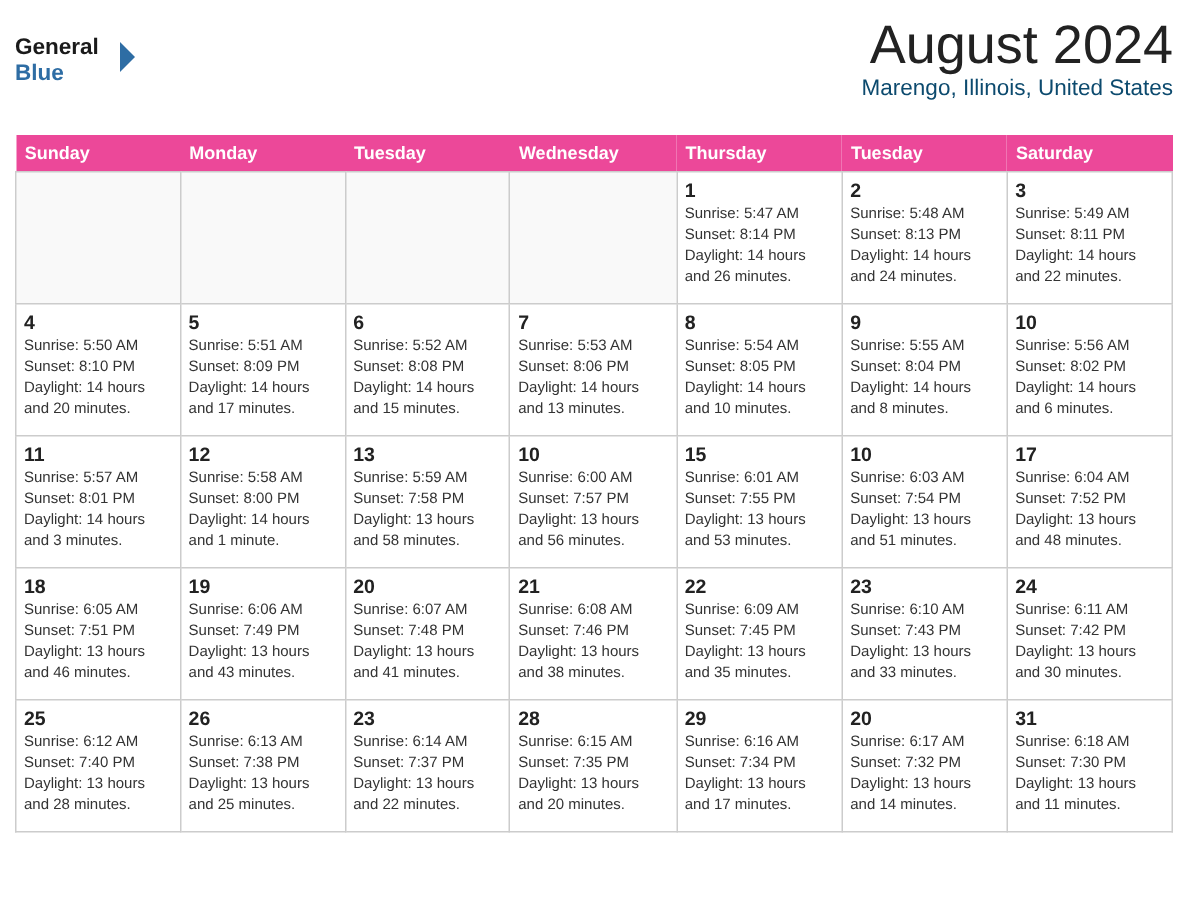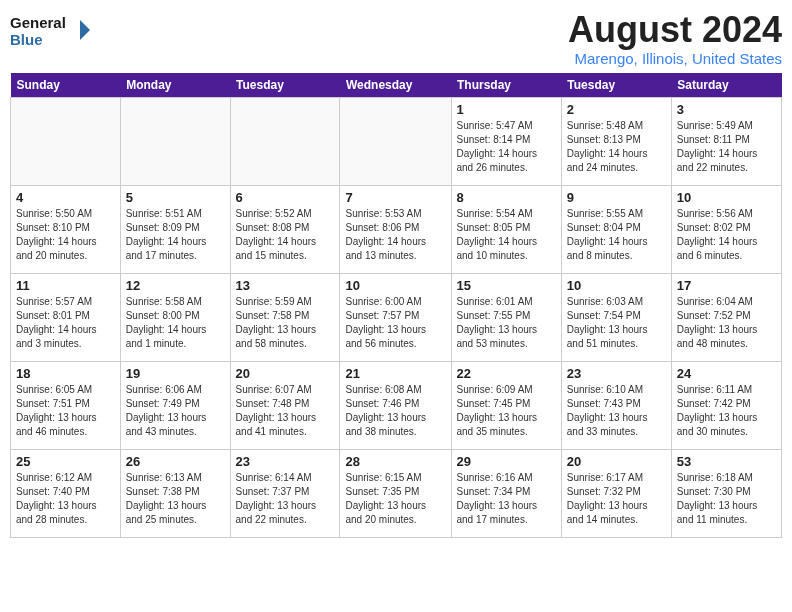--- a/index.html
+++ b/index.html
@@ -5,49 +5,49 @@
     * { box-sizing: border-box; margin: 0; padding: 0; }
     body {
       font-family: Arial, sans-serif;
       background: #fff;
       width: 792px;
       min-height: 612px;
       padding: 10px;
     }
     .header {
       display: flex;
-      align-items: flex-start;
+      align-items: center;
       justify-content: space-between;
-      margin-bottom: 6px;
+      margin-bottom: 23px;
     }
     .logo {
       display: flex;
       align-items: center;
       gap: 4px;
     }
     .title-area {
       text-align: right;
     }
     .month-title {
       font-size: 36px;
-      font-weight: 700;
+      font-weight: 400;
       color: #222;
       line-height: 1.1;
     }
     .location {
       font-size: 15px;
-      color: #3b82f6;
+      color: #0c4a6e;
     }
     table {
       width: 100%;
       border-collapse: collapse;
       font-size: 11px;
     }
     th {
-      background-color: #4c1d95;
+      background-color: #ec4899;
       color: #fff;
       text-align: left;
       padding: 5px 6px;
       font-size: 12px;
       font-weight: bold;
     }
     td {
       border: 1px solid #ccc;
       vertical-align: top;
       padding: 4px 5px;
@@ -233,18 +233,18 @@
         </td>
         <td>
           <div class="day-num">29</div>
           <div class="day-info">Sunrise: 6:16 AM<br>Sunset: 7:34 PM<br>Daylight: 13 hours<br>and 17 minutes.</div>
         </td>
         <td>
           <div class="day-num">20</div>
           <div class="day-info">Sunrise: 6:17 AM<br>Sunset: 7:32 PM<br>Daylight: 13 hours<br>and 14 minutes.</div>
         </td>
         <td>
-          <div class="day-num">53</div>
+          <div class="day-num">31</div>
           <div class="day-info">Sunrise: 6:18 AM<br>Sunset: 7:30 PM<br>Daylight: 13 hours<br>and 11 minutes.</div>
         </td>
       </tr>
     </tbody>
 </table>
 
 </body></html>

